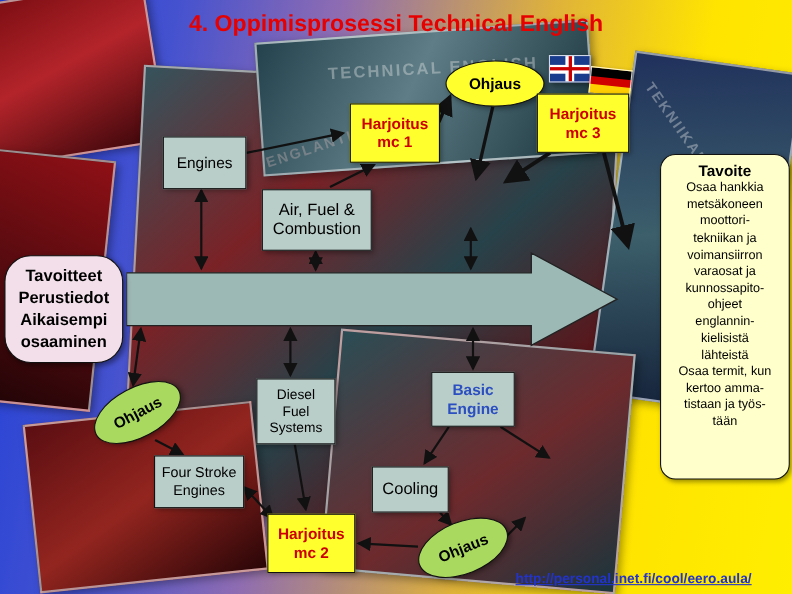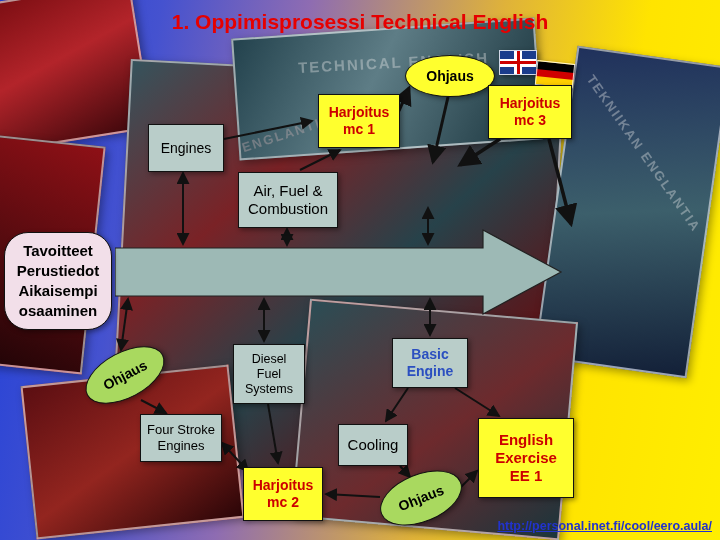--- a/index.html
+++ b/index.html
@@ -36,21 +36,21 @@
   }
   #arrow-text{
     position:absolute;z-index:5;left:130px;top:256px;width:400px;text-align:center;
     font-size:20px;font-weight:bold;color:#3a6bd6;
   }
   #page-title{
     position:absolute;z-index:5;left:0;top:10px;width:720px;text-align:center;
     font-size:21px;font-weight:600;color:#e60000;
   }
   #footer-link{
-    position:absolute;z-index:5;left:440px;top:519px;width:272px;text-align:right;
+    position:absolute;z-index:5;left:440px;top:519px;width:272px;text-align:center;
     font-size:12.5px;font-weight:600;color:#2233cc;text-decoration:underline;
   }
   #tavoite-title{font-weight:bold;font-size:14px;margin-bottom:1px;}
   #tavoite-body{font-size:11.5px;line-height:1.32;white-space:pre-line;}
   .flag{position:absolute;z-index:2;border:1px solid rgba(255,255,255,.8);box-shadow:2px 2px 5px rgba(0,0,0,.4);}
 </style>
 </head>
 <body>
 
 <div id="slide">
@@ -102,60 +102,75 @@
     <line x1="380" y1="497" x2="326" y2="494" stroke="#111" stroke-width="2" marker-end="url(#ah)"></line>
     <line x1="458" y1="490" x2="477" y2="471" stroke="#111" stroke-width="2" marker-end="url(#ah)"></line>
     <line x1="455" y1="388" x2="499" y2="416" stroke="#111" stroke-width="2" marker-end="url(#ah)"></line>
     <line x1="400" y1="466" x2="410" y2="477" stroke="#111" stroke-width="2" marker-end="url(#ah)"></line>
   </svg>
 
   <svg id="bigarrow-svg" style="left:115px;top:228px;" width="450" height="88">
     <polygon points="0,20 368,20 368,2 446,44 368,86 368,68 0,68" fill="#9db9b5" stroke="#222" stroke-width="1.2"></polygon>
   </svg>
 
-  <div id="page-title">1. Oppimisprosessi Technical English</div>
+  <div id="page-title">4. Oppimisprosessi Technical English</div>
 
   <div class="box yellow oval" style="left:405px;top:55px;width:88px;height:40px;font-weight:600;color:#000;">Ohjaus</div>
 
   <div class="box yellow" style="left:318px;top:94px;width:80px;height:52px;">Harjoitus
 mc 1</div>
 
   <div class="box yellow" style="left:488px;top:85px;width:82px;height:52px;">Harjoitus
 mc 3</div>
 
   <div class="box teal" style="left:148px;top:124px;width:74px;height:46px;font-size:14px;">Engines</div>
 
   <div class="box teal" style="left:238px;top:172px;width:98px;height:54px;">Air, Fuel &amp;
 Combustion</div>
 
 
   <div id="node-tavoitteet" style="left:4px;top:232px;width:106px;height:96px;">Tavoitteet
 Perustiedot
 Aikaisempi
 osaaminen</div>
 
+  <div class="note" style="left:600px;top:140px;width:108px;height:282px;">
+    <div id="tavoite-title">Tavoite</div>
+    <div id="tavoite-body">Osaa hankkia
+metsäkoneen
+moottori-
+tekniikan ja
+voimansiirron
+varaosat ja
+kunnossapito-
+ohjeet
+englannin-
+kielisistä
+lähteistä
+Osaa termit, kun
+kertoo amma-
+tistaan ja työs-
+tään</div>
+  </div>
 
   <div class="box green oval" style="left:82px;top:352px;width:84px;height:44px;transform:rotate(-28deg);">Ohjaus</div>
 
   <div class="box teal" style="left:392px;top:338px;width:74px;height:48px;font-weight:bold;color:#2b4fc0;font-size:14px;">Basic
 Engine</div>
 
   <div class="box teal" style="left:233px;top:344px;width:70px;height:58px;font-size:12.5px;">Diesel
 Fuel
 Systems</div>
 
   <div class="box teal" style="left:140px;top:414px;width:80px;height:46px;font-size:13px;">Four Stroke
 Engines</div>
 
   <div class="box teal" style="left:338px;top:424px;width:68px;height:40px;">Cooling</div>
 
   <div class="box yellow" style="left:243px;top:467px;width:78px;height:52px;">Harjoitus
 mc 2</div>
 
   <div class="box green oval" style="left:378px;top:474px;width:84px;height:46px;transform:rotate(-22deg);">Ohjaus</div>
 
-  <div class="box yellow" style="left:478px;top:418px;width:94px;height:78px;font-size:15px;">English
-Exercise
-EE 1</div>
 
   <a id="footer-link" href="#">http://personal.inet.fi/cool/eero.aula/</a>
 
 </div>
 
 </body></html>

